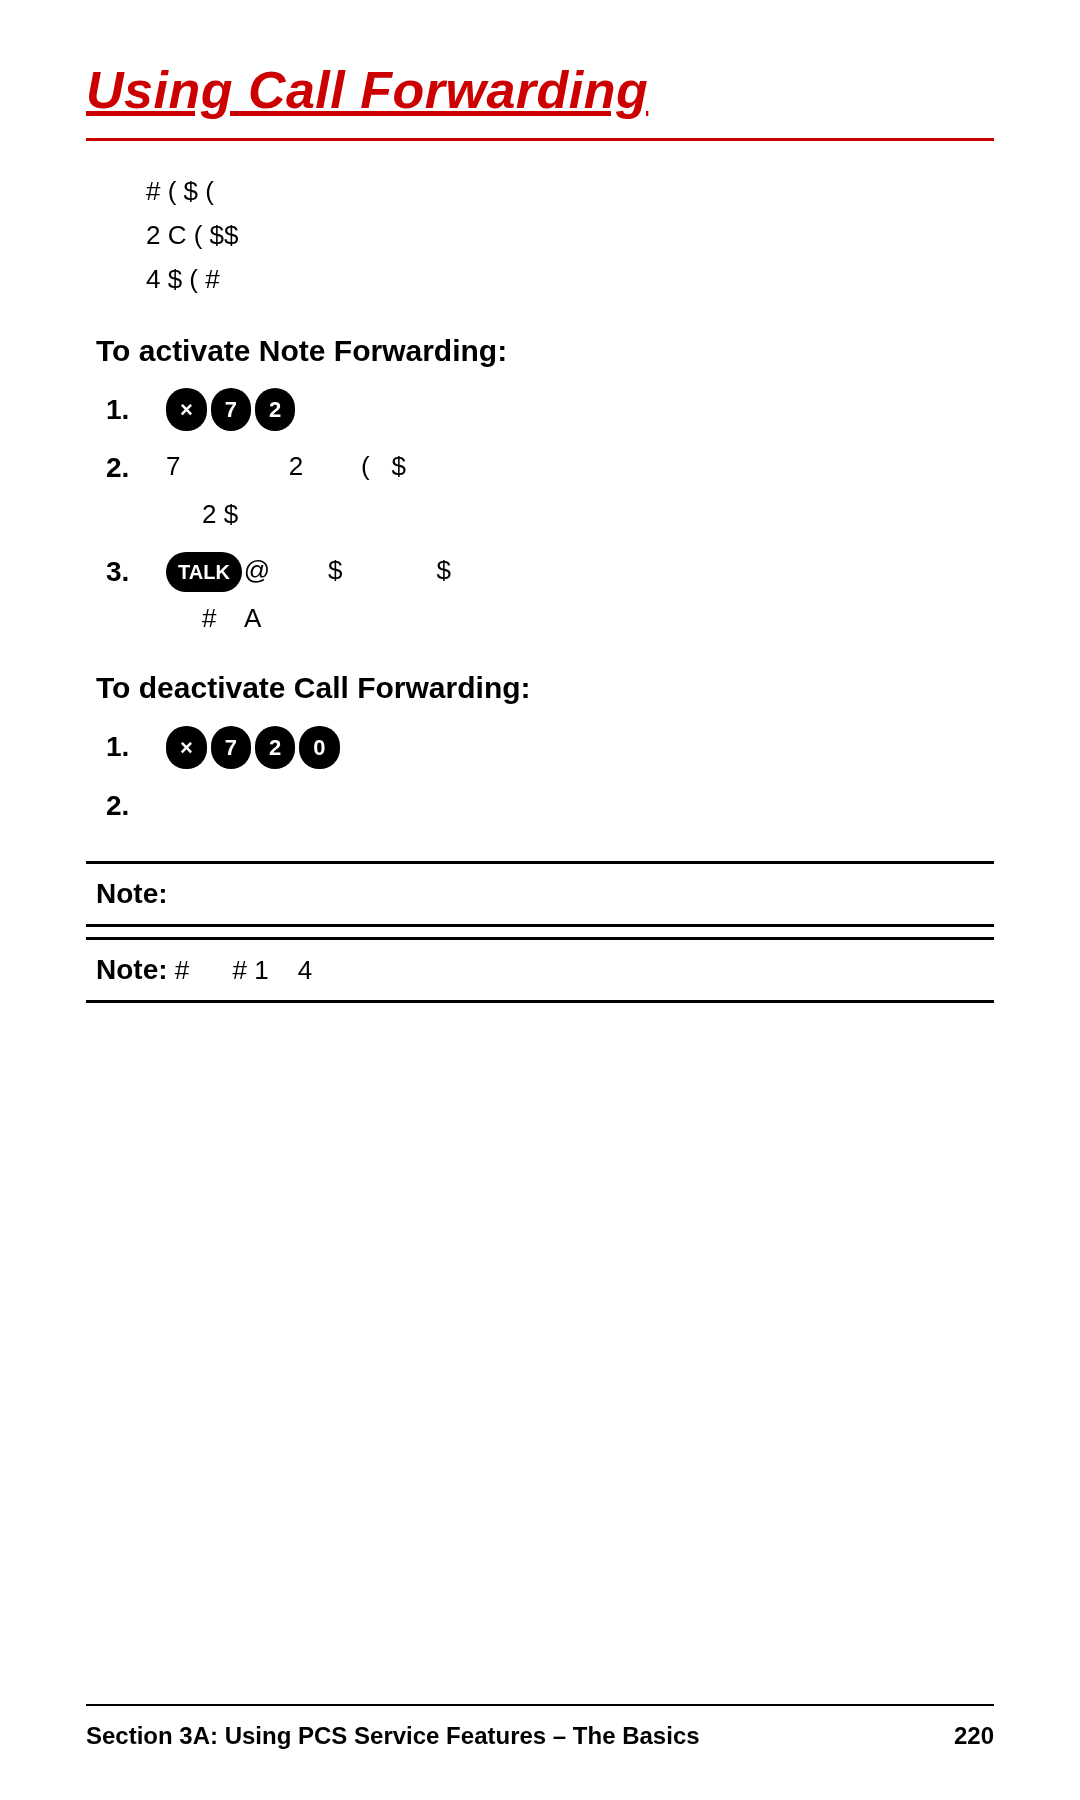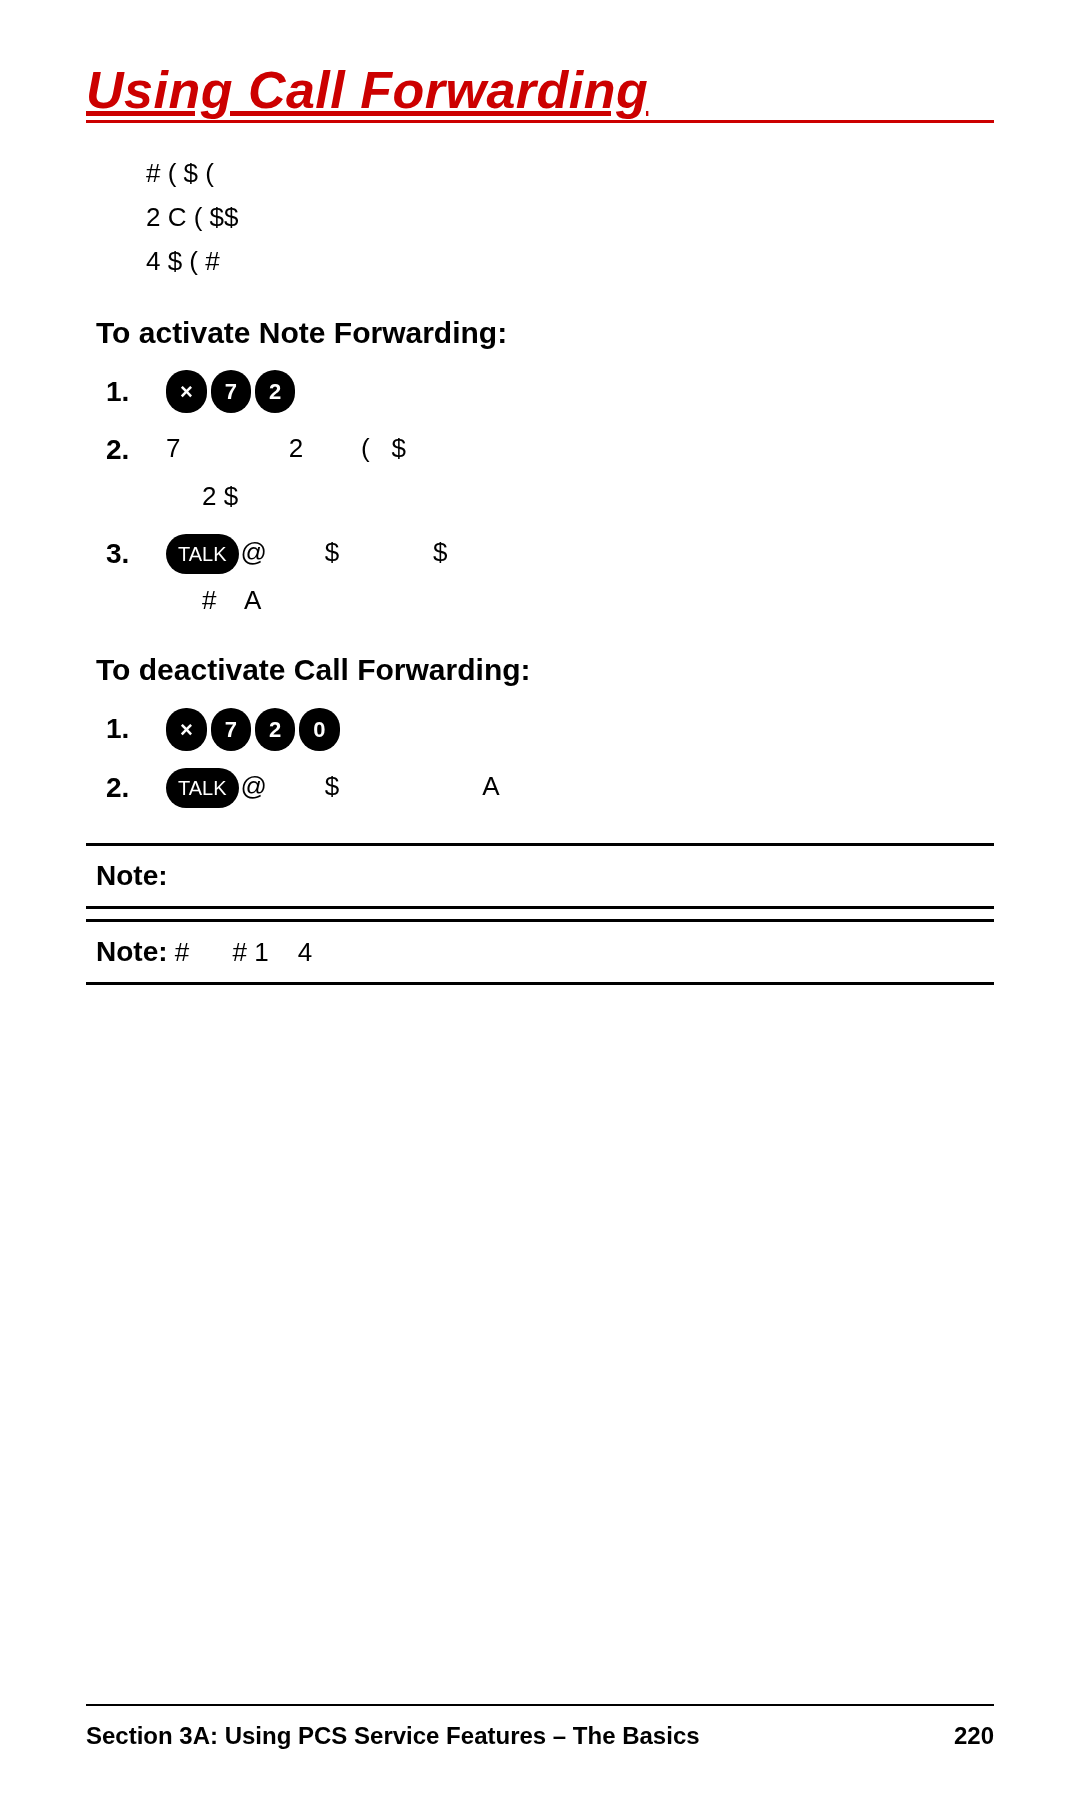--- a/index.html
+++ b/index.html
@@ -18,20 +18,21 @@
       padding: 60px 86px 80px 86px;
     }
 
     .page-title {
       color: #cc0000;
       font-size: 52px;
       font-weight: 900;
       font-style: italic;
       text-decoration: underline;
       text-decoration-color: #cc0000;
+      margin-bottom: 18px;
       letter-spacing: 0.5px;
     }
 
     .red-rule {
       border: none;
       border-top: 3px solid #cc0000;
       margin-bottom: 28px;
     }
 
     .intro-block {
@@ -94,21 +95,21 @@
       justify-content: center;
       min-width: 38px;
     }
 
     .key-talk {
       background: #000;
       color: #fff;
       border-radius: 20px;
       padding: 4px 12px;
       font-size: 20px;
-      font-weight: 400;
+      font-weight: 700;
       display: inline-flex;
       align-items: center;
       justify-content: center;
     }
 
     .at-symbol {
       font-size: 26px;
       margin-left: 2px;
     }
 
@@ -210,24 +211,20 @@
           <span class="key-pill">×</span>
           <span class="key-pill">7</span>
           <span class="key-pill">2</span>
           <span class="key-pill">0</span>
         </span>
       </span>
     </div>
 
     <div class="step-row">
       <span class="step-num">2.</span>
-      <span class="step-content">
-        <span class="key-talk">TALK</span><span class="at-symbol">@</span>
-        &nbsp;&nbsp;&nbsp;&nbsp;&nbsp;&nbsp; $ &nbsp;&nbsp;&nbsp;&nbsp;&nbsp;&nbsp;&nbsp;&nbsp;&nbsp;&nbsp;&nbsp;&nbsp;&nbsp;&nbsp;&nbsp;&nbsp;&nbsp;&nbsp; A
-      </span>
     </div>
   </div>
 
   <div class="note-block">
     <span class="note-label">Note:</span>
     <span></span>
   </div>
 
   <div class="note-block-2">
     <span class="note-label">Note:</span>

